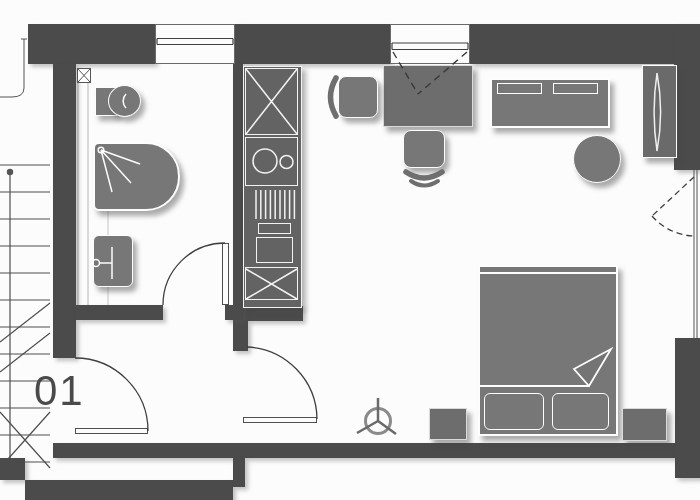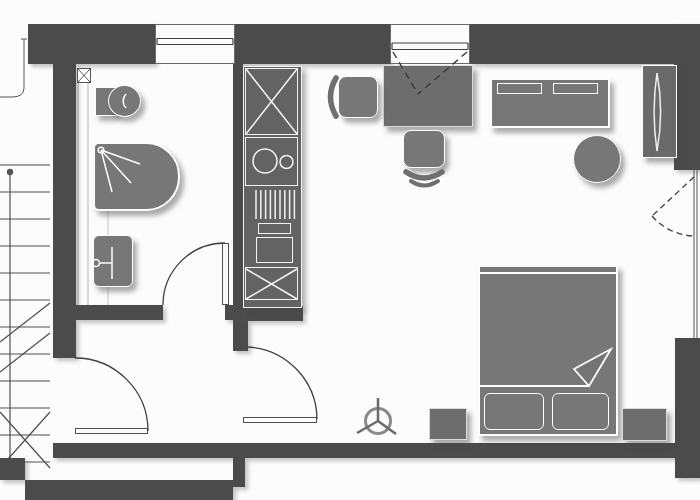--- a/index.html
+++ b/index.html
@@ -94,20 +94,21 @@
   <div class="abs" style="left:497px;top:83px;width:45px;height:11px;border:1.5px solid var(--outline);z-index:4"></div>
   <div class="abs" style="left:553px;top:83px;width:45px;height:11px;border:1.5px solid var(--outline);z-index:4"></div>
   <div class="furn" style="left:573px;top:135px;width:48px;height:48px;border-radius:50%;border-width:1.5px"></div>
   <div class="furn" style="left:642px;top:65px;width:35px;height:93px;border-width:1.5px;background:#6a6a6a"></div>
   <div class="furn" style="left:478px;top:265px;width:140px;height:171px"></div>
   <div class="abs" style="left:484px;top:393px;width:60px;height:37px;border:1.5px solid var(--outline);border-radius:6px;z-index:4"></div>
   <div class="abs" style="left:552px;top:393px;width:57px;height:37px;border:1.5px solid var(--outline);border-radius:6px;z-index:4"></div>
   <div class="plain" style="left:429px;top:408px;width:38px;height:32px"></div>
   <div class="plain" style="left:622px;top:408px;width:45px;height:33px"></div>
 
+  <div id="unit-label">01</div>
 
   <svg class="ov" width="700" height="500" viewBox="0 0 700 500">
     <g stroke="#3f3f3f" stroke-width="1.3" fill="none">
       <path d="M75,358 A73,73 0 0 1 148,431"></path>
       <path d="M247,347 A73,73 0 0 1 317,419"></path>
       <path d="M163,305 A62,62 0 0 1 225,243"></path>
     </g>
     <g stroke="#3f3f3f" stroke-width="1.3" fill="none" stroke-dasharray="6,4">
       <path d="M694,177 L652,216"></path>
         <path d="M652,216 A58,58 0 0 0 694,236"></path>

